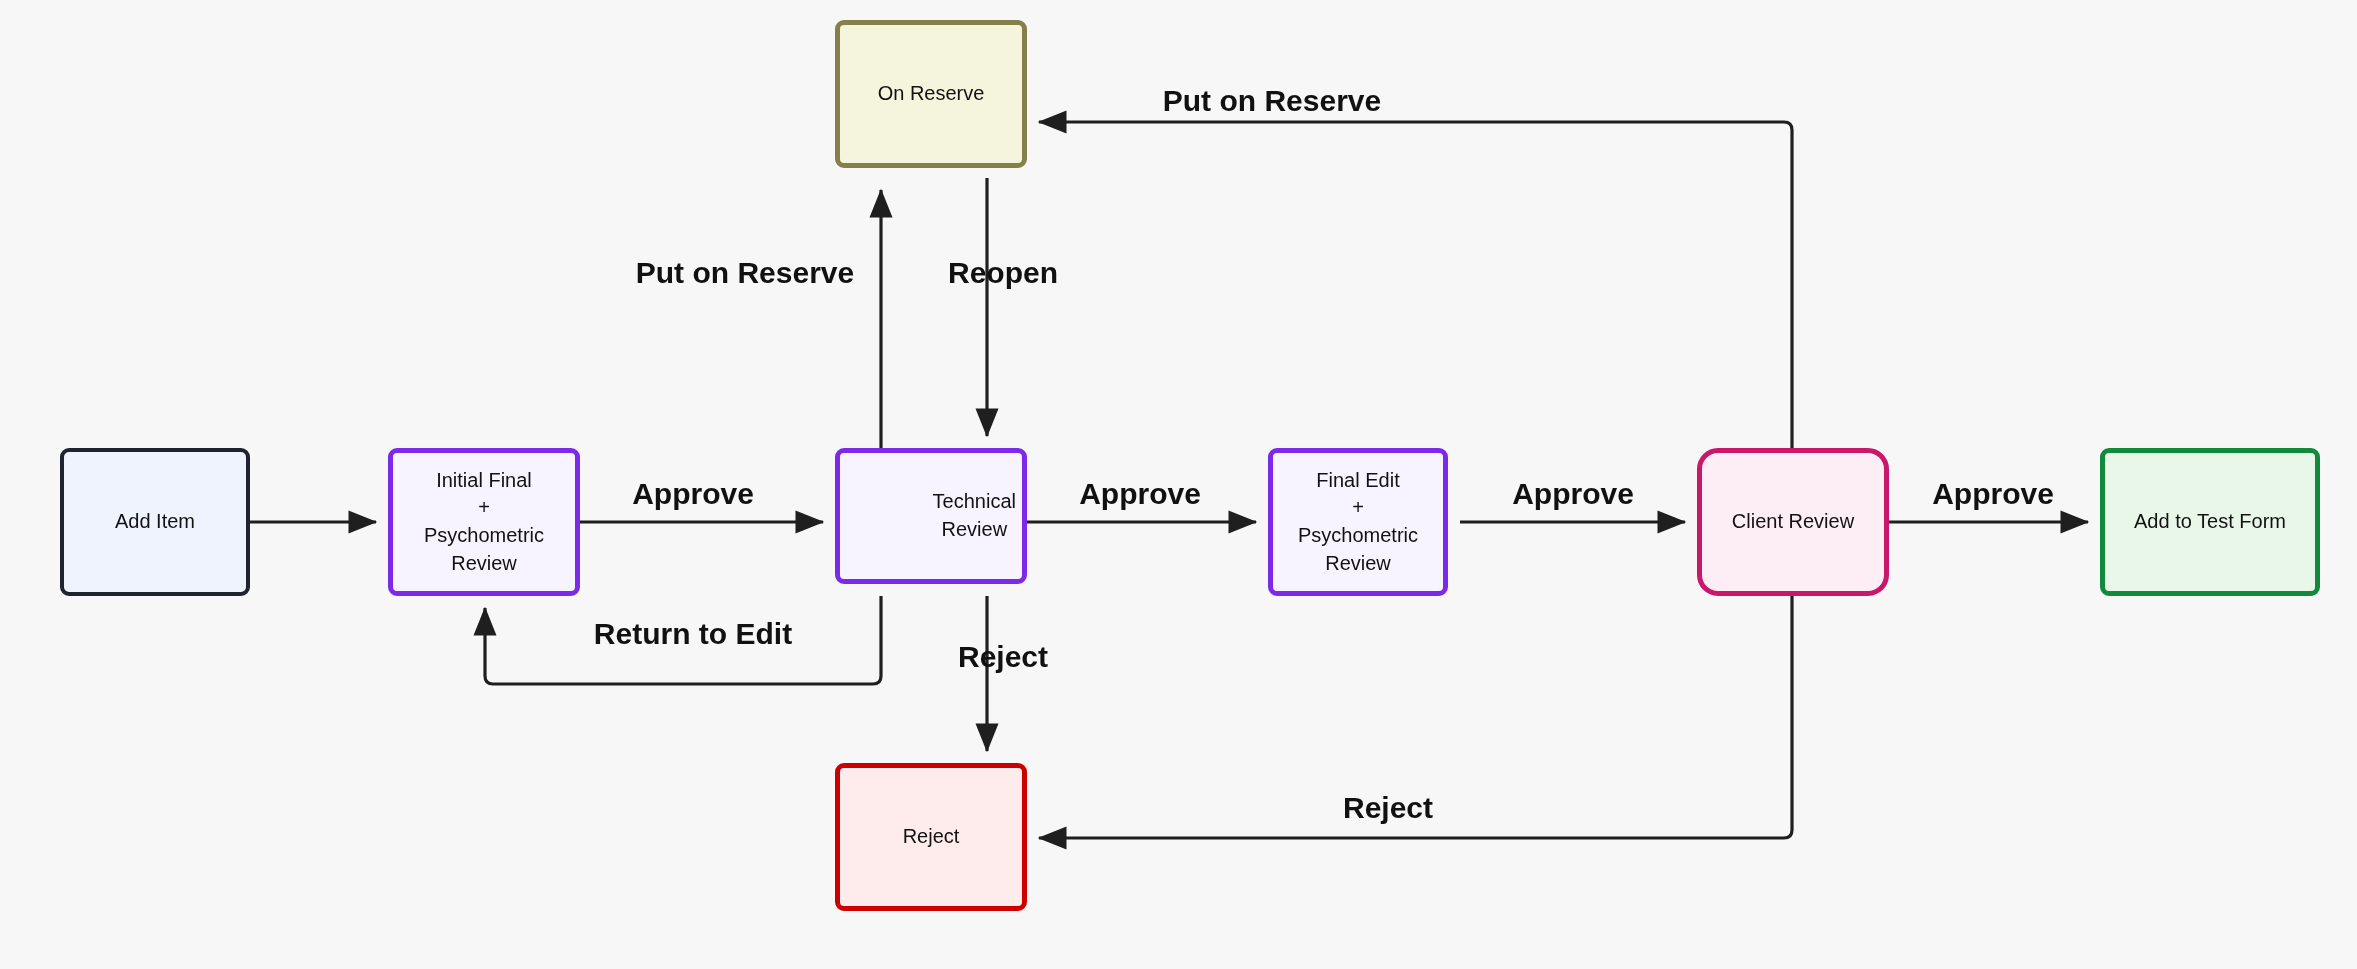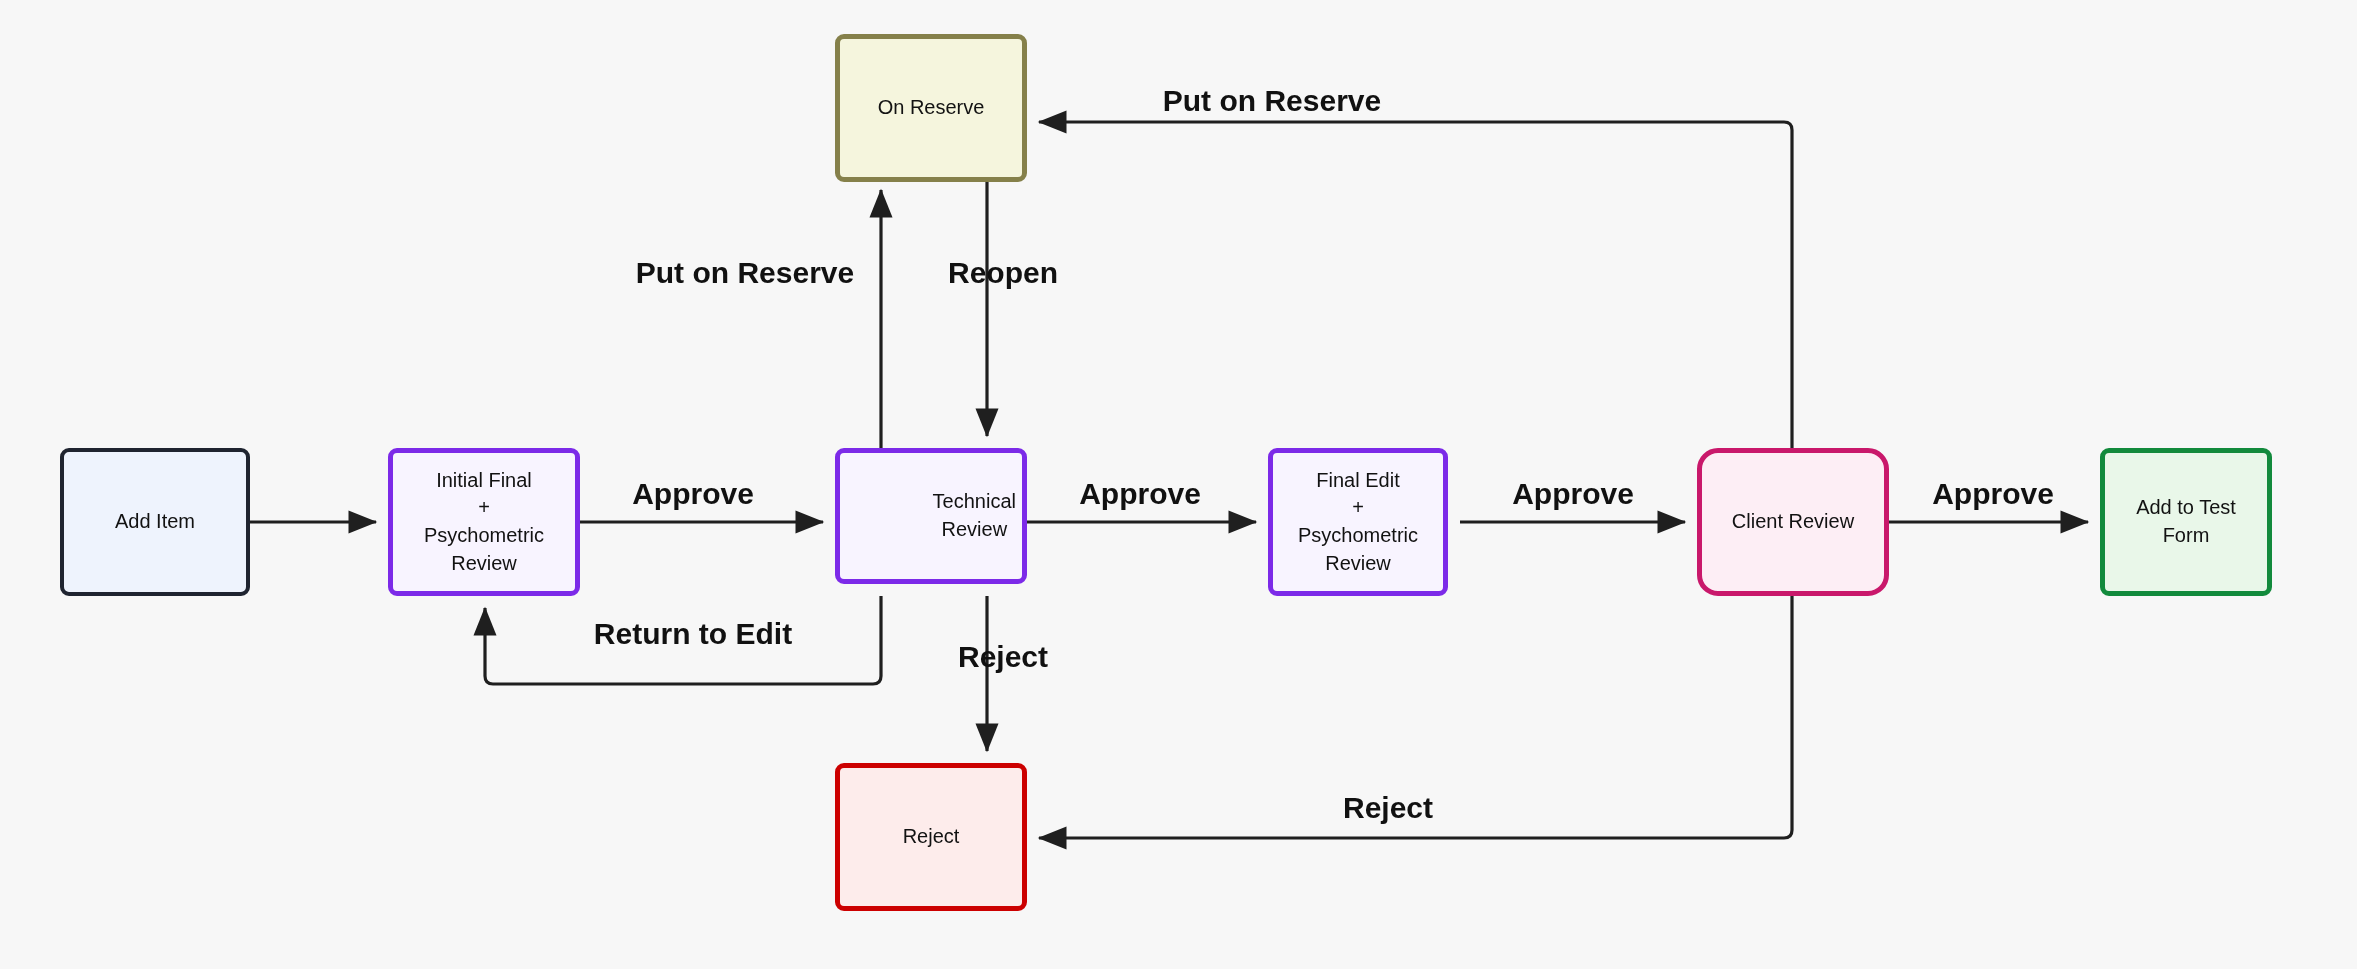--- a/index.html
+++ b/index.html
@@ -103,36 +103,36 @@
   <div class="node" style="left: 388px; top: 448px; width: 192px; height: 148px; background: rgb(248, 244, 255); border-color: rgb(124, 42, 232); border-width: 5px; color: rgb(18, 18, 18); font-size: 20px;">
     <span class="node-label">Initial Final
 +
 Psychometric
 Review</span>
   </div>
   <div class="node" style="left: 835px; top: 448px; width: 192px; height: 136px; background: rgb(248, 244, 255); border-color: rgb(124, 42, 232); border-width: 5px; color: rgb(18, 18, 18); font-size: 20px; justify-content: flex-end;">
     <span class="node-label">Technical
 Review</span>
   </div>
-  <div class="node" style="left: 835px; top: 34px; width: 192px; height: 148px; background: rgb(245, 245, 221); border-color: rgb(133, 128, 74); border-width: 5px; color: rgb(18, 18, 18); font-size: 20px;">
+  <div class="node" style="left: 835px; top: 20px; width: 192px; height: 148px; background: rgb(245, 245, 221); border-color: rgb(133, 128, 74); border-width: 5px; color: rgb(18, 18, 18); font-size: 20px;">
     <span class="node-label">On Reserve</span>
   </div>
   <div class="node" style="left: 835px; top: 763px; width: 192px; height: 148px; background: rgb(253, 236, 235); border-color: rgb(204, 0, 0); border-width: 5px; color: rgb(18, 18, 18); font-size: 20px;">
     <span class="node-label">Reject</span>
   </div>
   <div class="node" style="left: 1268px; top: 448px; width: 180px; height: 148px; background: rgb(248, 244, 255); border-color: rgb(124, 42, 232); border-width: 5px; color: rgb(18, 18, 18); font-size: 20px;">
     <span class="node-label">Final Edit
 +
 Psychometric
 Review</span>
   </div>
   <div class="node" style="left: 1697px; top: 448px; width: 192px; height: 148px; background: rgb(253, 238, 245); border-color: rgb(201, 24, 107); border-width: 5px; color: rgb(18, 18, 18); font-size: 20px; border-radius: 21px;">
     <span class="node-label">Client Review</span>
   </div>
-  <div class="node" style="left: 2100px; top: 448px; width: 172px; height: 148px; background: rgb(233, 247, 233); border-color: rgb(18, 138, 60); border-width: 5px; color: rgb(18, 18, 18); font-size: 20px;">
+  <div class="node" style="left: 2100px; top: 448px; width: 220px; height: 148px; background: rgb(233, 247, 233); border-color: rgb(18, 138, 60); border-width: 5px; color: rgb(18, 18, 18); font-size: 20px;">
     <span class="node-label">Add to Test Form</span>
   </div>
 
   <div class="edge-label anchor-center" style="left: 693px; top: 494px;">Approve</div>
   <div class="edge-label anchor-center" style="left: 745px; top: 273px;">Put on Reserve</div>
   <div class="edge-label anchor-center" style="left: 1003px; top: 273px;">Reopen</div>
   <div class="edge-label anchor-center" style="left: 693px; top: 634px;">Return to Edit</div>
   <div class="edge-label anchor-center" style="left: 1003px; top: 657px;">Reject</div>
   <div class="edge-label anchor-center" style="left: 1140px; top: 494px;">Approve</div>
   <div class="edge-label anchor-center" style="left: 1573px; top: 494px;">Approve</div>

